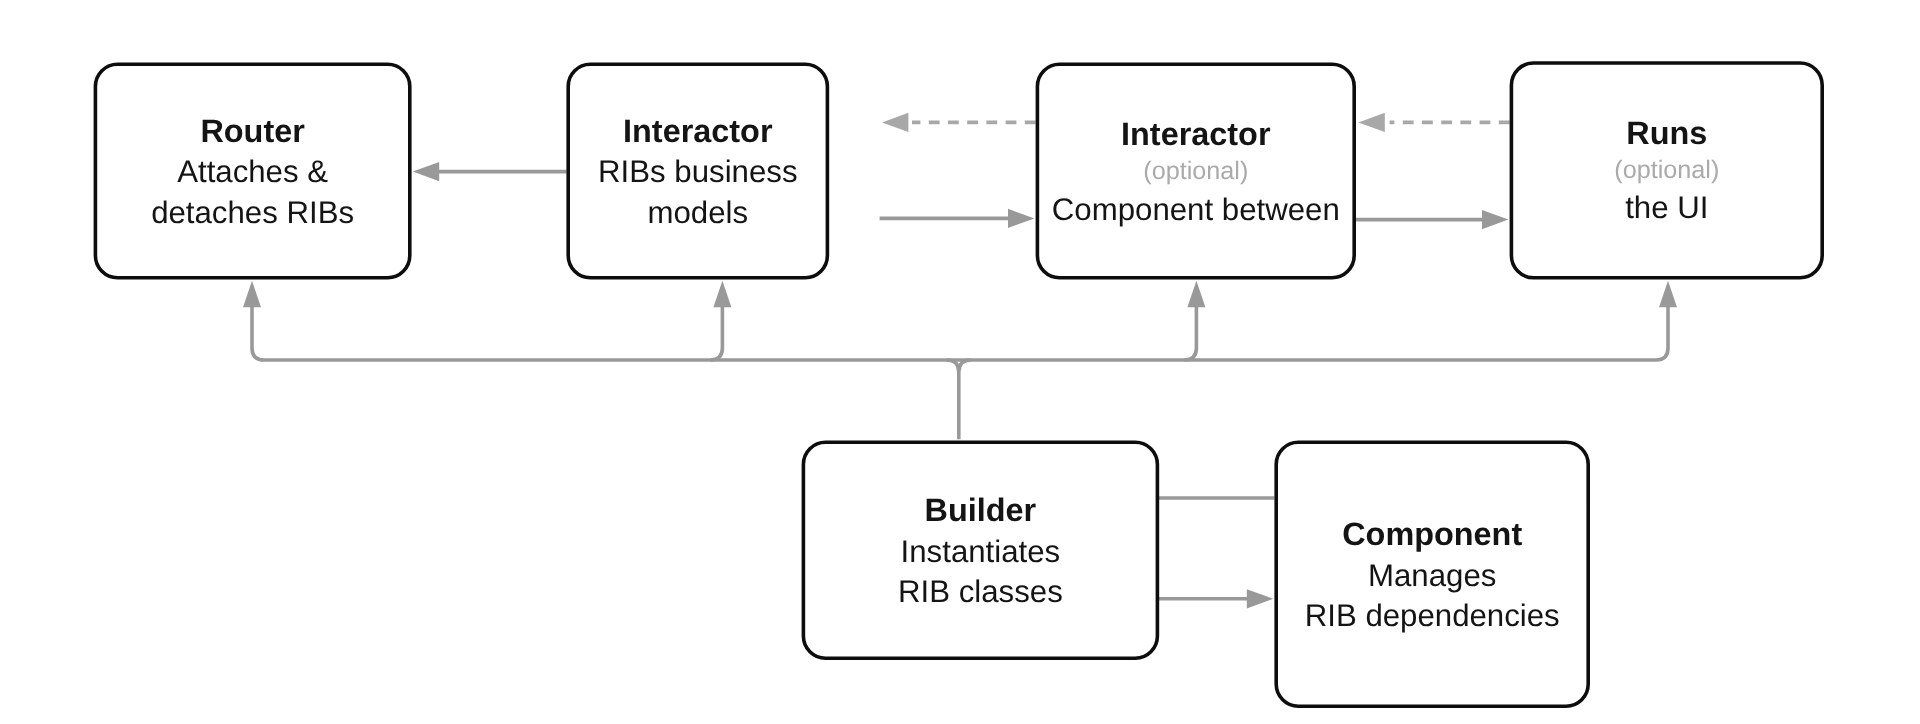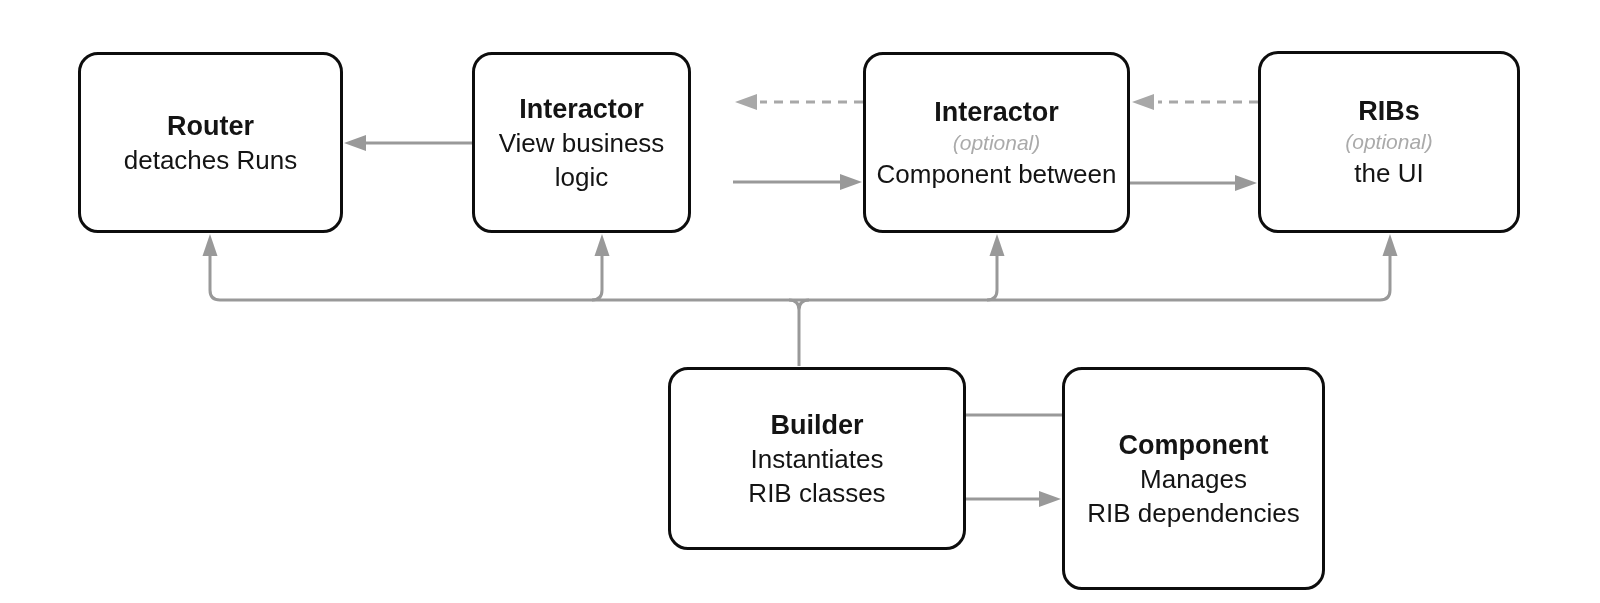--- a/index.html
+++ b/index.html
@@ -55,21 +55,20 @@
     font-size: 27px;
     font-weight: bold;
     line-height: 34px;
     white-space: nowrap;
   }
   .node-optional {
     font-size: 21px;
     line-height: 28px;
     color: var(--muted-text);
     white-space: nowrap;
-    font-style: italic;
   }
   .node-line {
     font-size: 26px;
     line-height: 34px;
     white-space: nowrap;
   }
   
   .node-router     { left: 78px;   top: 52px;  width: 265px; height: 181px; }
   .node-interactor { left: 472px;  top: 52px;  width: 219px; height: 181px; }
   .node-presenter  { left: 863px;  top: 52px;  width: 267px; height: 181px; }
@@ -126,37 +125,38 @@
     </g>
 
     <g>
       <line class="edge-solid" x1="930" y1="499" x2="1043" y2="499"></line>
       <polygon class="head-solid" points="1061,499 1039,491 1039,507"></polygon>
     </g>
   </svg>
 
   <div class="node node-router">
     <div class="node-title">Router</div>
-    <div class="node-line">detaches Runs</div>
+    <div class="node-line">Attaches &amp;</div>
+    <div class="node-line">detaches RIBs</div>
   </div>
 
   <div class="node node-interactor">
     <div class="node-title">Interactor</div>
-    <div class="node-line">View business</div>
-    <div class="node-line">logic</div>
+    <div class="node-line">RIBs business</div>
+    <div class="node-line">models</div>
   </div>
 
   <div class="node node-presenter">
     <div class="node-title">Interactor</div>
     <div class="node-optional">(optional)</div>
     <div class="node-line">Component between</div>
   </div>
 
   <div class="node node-view">
-    <div class="node-title">RIBs</div>
+    <div class="node-title">Runs</div>
     <div class="node-optional">(optional)</div>
     <div class="node-line">the UI</div>
   </div>
 
   <div class="node node-builder">
     <div class="node-title">Builder</div>
     <div class="node-line">Instantiates</div>
     <div class="node-line">RIB classes</div>
   </div>
 

